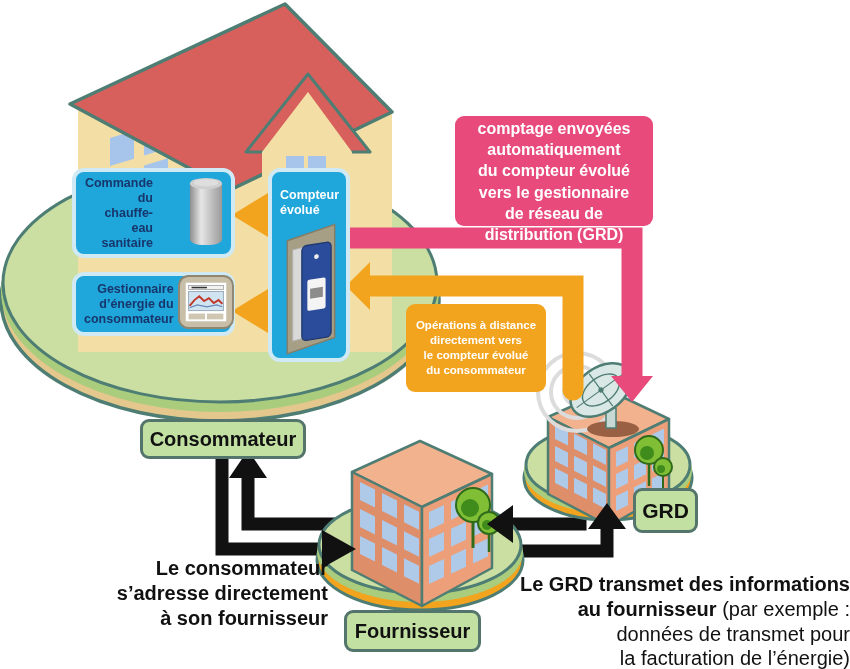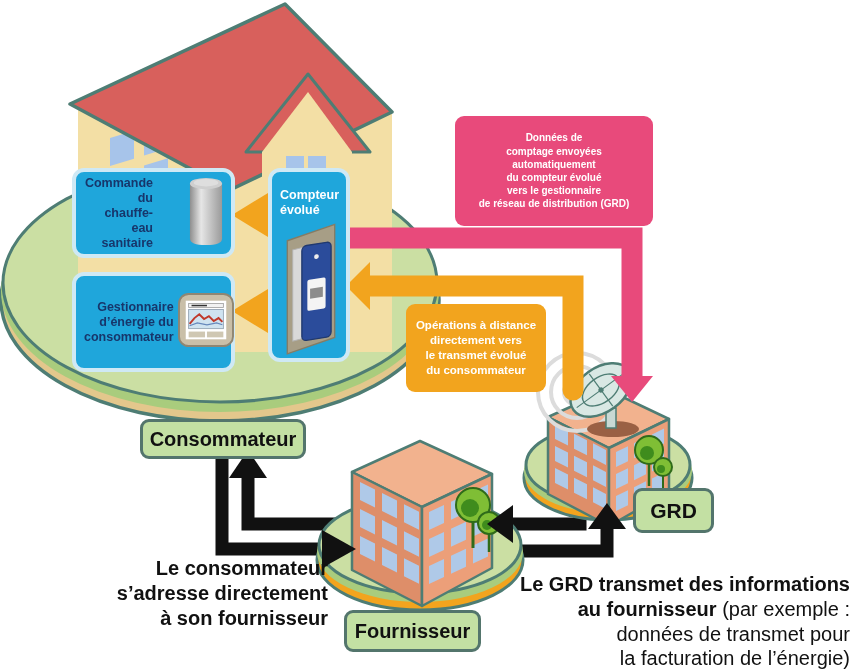--- a/index.html
+++ b/index.html
@@ -4,37 +4,37 @@
 <style>
   html,body{margin:0;padding:0;background:#fff;}
   body{width:850px;height:669px;position:relative;font-family:"Liberation Sans",sans-serif;overflow:hidden;}
   #scene-svg{position:absolute;left:0;top:0;z-index:1;}
   .preline{white-space:pre-line;}
 
   .device-box{position:absolute;z-index:2;background:#1FA6DB;border:4px solid #CFE9F5;border-radius:12px;
     box-sizing:border-box;display:flex;align-items:center;padding:6px 8px;}
   .device-box .txt{flex:1;color:#17366B;font-weight:bold;font-size:12.5px;line-height:1.2;text-align:right;}
   #box-water{left:72px;top:168px;width:163px;height:90px;gap:32px;}
-  #box-energy{left:72px;top:272px;width:163px;height:100px;}
+  #box-energy{left:72px;top:272px;width:163px;height:64px;}
   #box-meter{left:268px;top:168px;width:82px;height:194px;display:block;padding:16px 6px 4px 8px;}
   #box-meter .txt{color:#fff;text-align:left;font-size:12.5px;}
   #box-meter svg{display:block;margin:2px auto 0 auto;}
   .device-box .icon{flex:0 0 auto;margin-left:4px;}
 
   .callout{position:absolute;z-index:2;border-radius:9px;color:#fff;font-weight:bold;text-align:center;
     display:flex;align-items:center;justify-content:center;box-sizing:border-box;padding:4px;}
-  #callout-pink{left:455px;top:116px;width:198px;height:110px;background:#E84A7B;font-size:10px;line-height:1.32;}
+  #callout-pink{left:455px;top:116px;width:198px;height:110px;background:#E84A7B;font-size:16px;line-height:1.32;}
   #callout-orange{left:406px;top:304px;width:140px;height:88px;background:#F2A41E;font-size:11.5px;line-height:1.3;}
 
   .actor-label{position:absolute;z-index:2;background:#C3E0A3;border:3px solid #53756C;border-radius:9px;
     box-sizing:border-box;display:flex;align-items:center;justify-content:center;
     font-weight:bold;font-size:20px;color:#111;}
   #label-consumer{left:140px;top:419px;width:166px;height:40px;}
   #label-supplier{left:344px;top:582px;width:137px;height:42px;margin-top:28px;}
-  #label-grd{left:633px;top:488px;width:81px;height:45px;font-size:21px;}
+  #label-grd{left:633px;top:488px;width:65px;height:45px;font-size:21px;}
 
   .caption{position:absolute;z-index:2;color:#111;font-size:20px;line-height:1.24;}
   #caption-left{left:18px;top:556px;width:310px;text-align:right;font-weight:bold;}
   #caption-right{left:516px;top:572px;width:334px;text-align:right;}
   #caption-right .b{font-weight:bold;}
 </style>
 </head>
 <body>
 
 <svg id="scene-svg" width="850" height="669" viewBox="0 0 850 669">
@@ -255,21 +255,21 @@
 
 <div class="callout preline" id="callout-pink">Données de
 comptage envoyées
 automatiquement
 du compteur évolué
 vers le gestionnaire
 de réseau de distribution (GRD)</div>
 
 <div class="callout preline" id="callout-orange">Opérations à distance
 directement vers
-le transmet évolué
+le compteur évolué
 du consommateur</div>
 
 <div class="actor-label" id="label-consumer">Consommateur</div>
 <div class="actor-label" id="label-supplier">Fournisseur</div>
 <div class="actor-label" id="label-grd">GRD</div>
 
 <div class="caption preline" id="caption-left">Le consommateur
 s’adresse directement
 à son fournisseur</div>
 <div class="caption preline" id="caption-right"><span class="b">Le GRD transmet des informations

